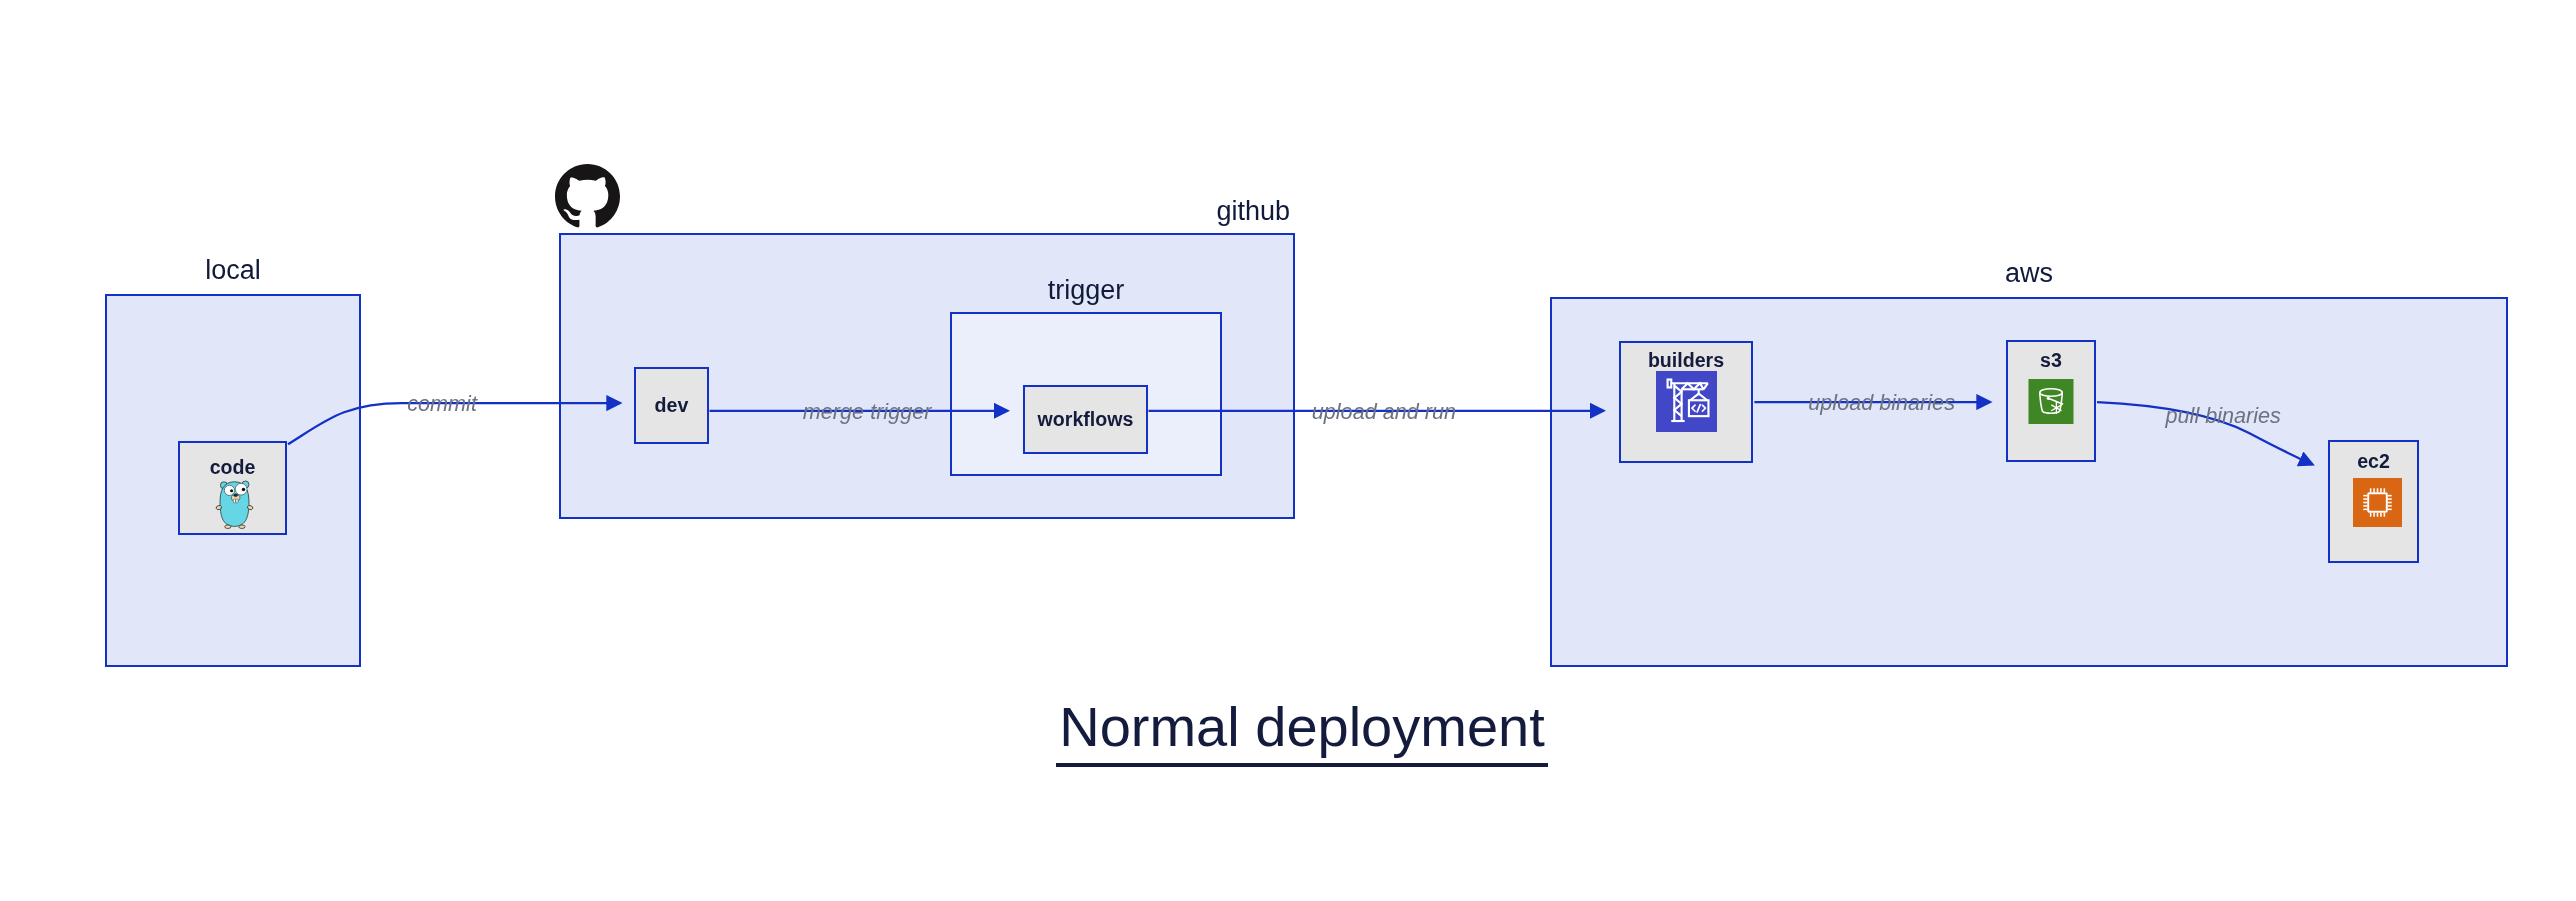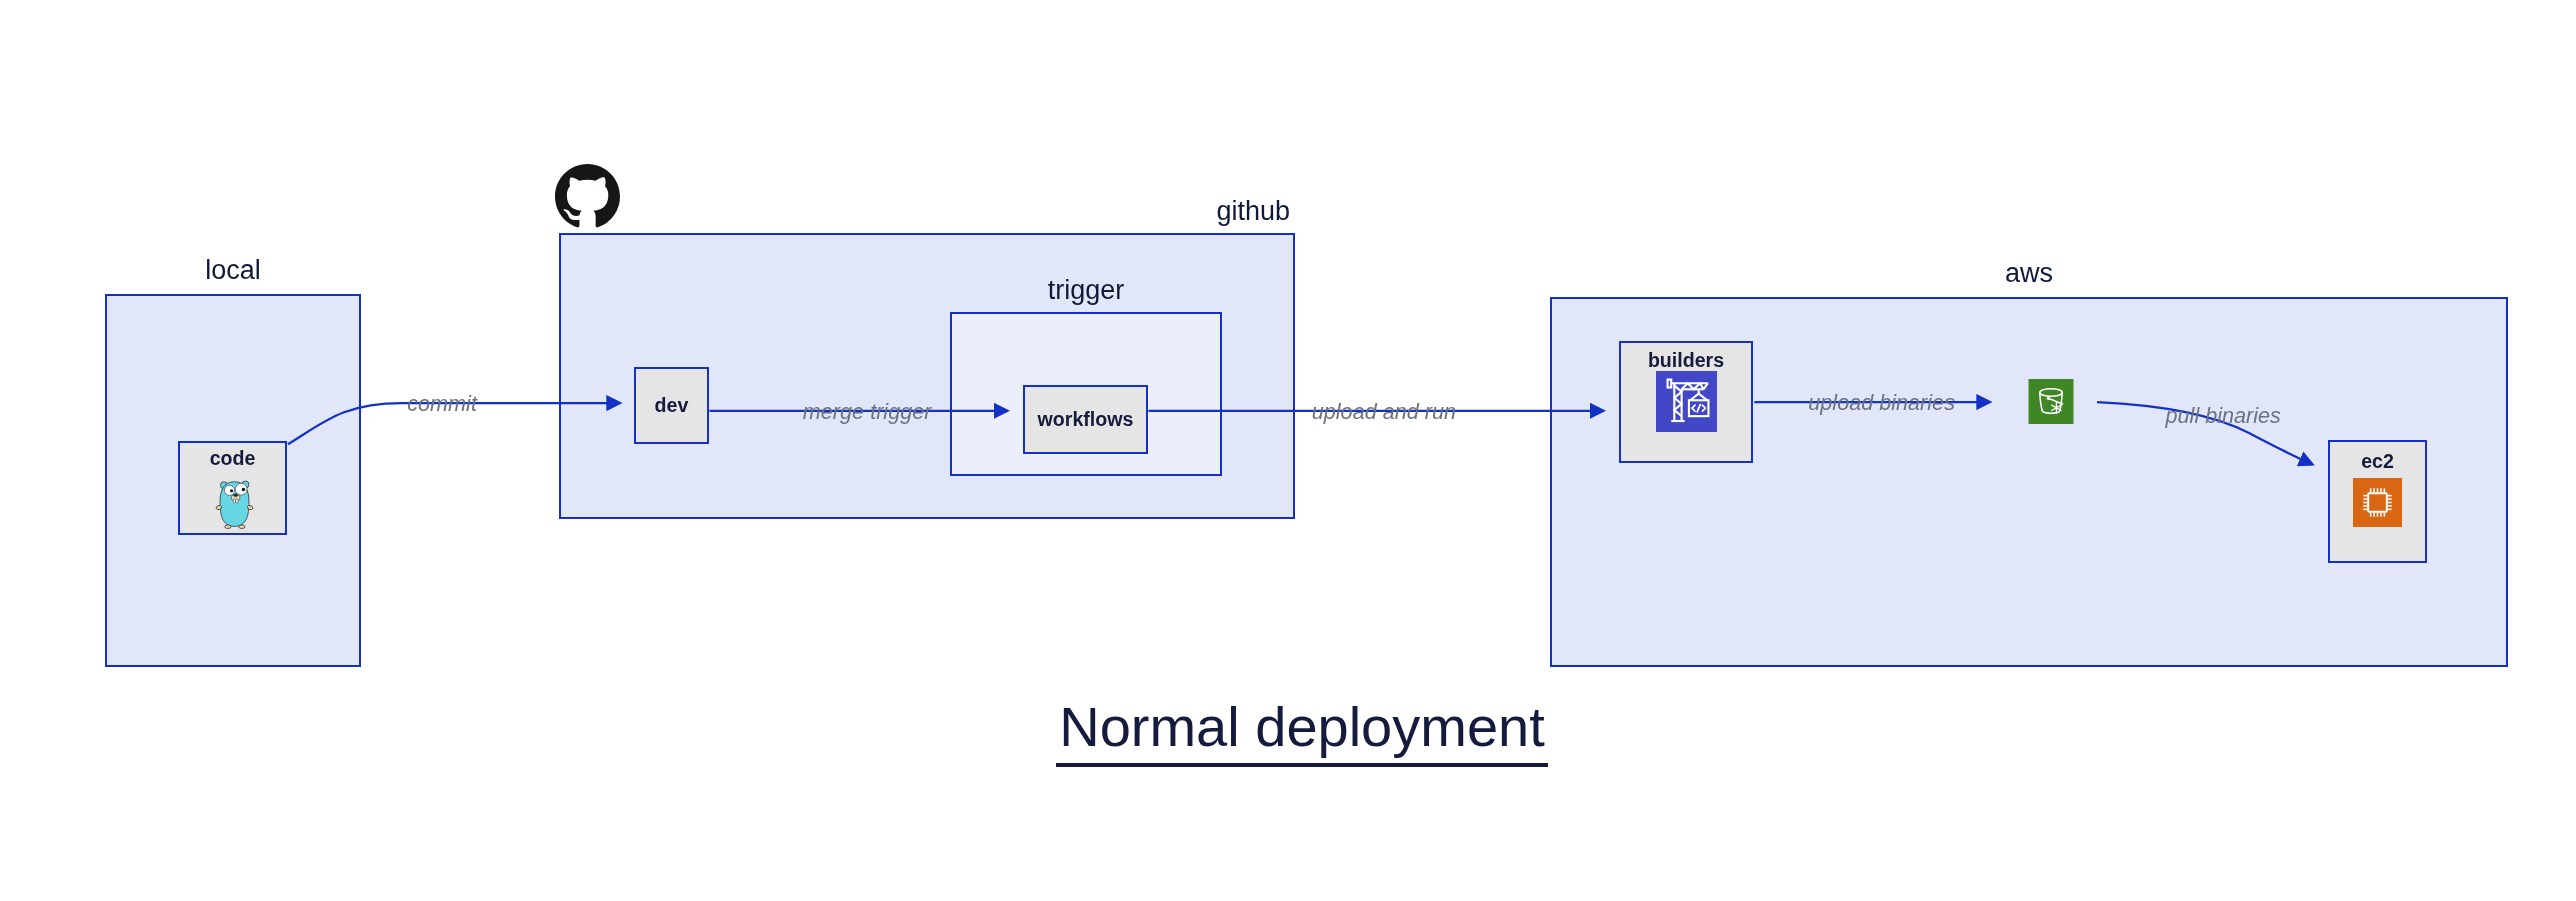--- a/index.html
+++ b/index.html
@@ -39,21 +39,21 @@
   <div class="group-label g-center" style="left:950px;top:276px;width:272px;">trigger</div>
 
   <div class="group" style="left:1550px;top:297px;width:958px;height:370px;"></div>
   <div class="group-label g-center" style="left:1550px;top:259px;width:958px;">aws</div>
 
   <svg class="icon" style="left:555px;top:164px;" width="65" height="65" viewBox="0 0 16 16">
     <path fill="#171515" d="M8 0C3.58 0 0 3.58 0 8c0 3.54 2.29 6.53 5.47 7.59.4.07.55-.17.55-.38 0-.19-.01-.82-.01-1.49-2.01.37-2.53-.49-2.69-.94-.09-.23-.48-.94-.82-1.13-.28-.15-.68-.52-.01-.53.63-.01 1.08.58 1.23.82.72 1.21 1.87.87 2.33.66.07-.52.28-.87.51-1.07-1.78-.2-3.64-.89-3.64-3.95 0-.87.31-1.59.82-2.15-.08-.2-.36-1.02.08-2.12 0 0 .67-.21 2.2.82.64-.18 1.32-.27 2-.27s1.36.09 2 .27c1.53-1.04 2.2-.82 2.2-.82.44 1.1.16 1.92.08 2.12.51.56.82 1.27.82 2.15 0 3.07-1.87 3.75-3.65 3.95.29.25.54.73.54 1.48 0 1.07-.01 1.93-.01 2.2 0 .21.15.46.55.38A8.012 8.012 0 0 0 16 8c0-4.42-3.58-8-8-8z"></path>
   </svg>
 
   <div class="node" style="left:178px;top:441px;width:109px;height:94px;">
-    <div class="node-label" style="margin-top:4px;">code</div>
+    <div class="node-label" style="margin-top:13px;">code</div>
   </div>
   <svg class="icon" style="left:213px;top:474px;" width="43" height="57" viewBox="0 0 110 134">
     <g stroke="#20333A" stroke-width="2">
       <circle cx="28" cy="23" r="9" fill="#67D6E4"></circle>
       <circle cx="83" cy="21" r="9" fill="#67D6E4"></circle>
       <path fill="#67D6E4" d="M55 14 C26 14 18 38 18 66 C18 100 24 128 55 128 C86 128 92 100 92 66 C92 38 84 14 55 14 Z"></path>
       <ellipse cx="15" cy="80" rx="7" ry="5" fill="#F2D3A2" transform="rotate(-20 15 80)"></ellipse>
       <ellipse cx="95" cy="80" rx="7" ry="5" fill="#F2D3A2" transform="rotate(20 95 80)"></ellipse>
       <ellipse cx="38" cy="129" rx="8" ry="4.5" fill="#F2D3A2"></ellipse>
       <ellipse cx="74" cy="129" rx="8" ry="4.5" fill="#F2D3A2"></ellipse>
@@ -95,38 +95,41 @@
       <polyline points="56,48 70,37 84,48"></polyline>
       <rect x="54" y="48" width="32" height="26"></rect>
     </g>
     <g stroke="#ffffff" stroke-width="2.8" fill="none" stroke-linecap="round" stroke-linejoin="round">
       <polyline points="64,56 59,61 64,66"></polyline>
       <polyline points="76,56 81,61 76,66"></polyline>
       <line x1="67.5" y1="67" x2="72.5" y2="55"></line>
     </g>
   </svg>
 
+  <div class="node" style="left:2006px;top:340px;width:90px;height:122px;">
+    <div class="node-label" style="margin-top:7.2px;">s3</div>
+  </div>
   <svg class="icon" style="left:2028px;top:379px;" width="46" height="45" viewBox="0 0 100 100">
     <rect x="0" y="0" width="100" height="100" fill="#3F8624"></rect>
     <g stroke="#ffffff" stroke-width="3.5" fill="none">
       <ellipse cx="50" cy="30" rx="25" ry="8.5"></ellipse>
       <path d="M25 30 C26 48 28 62 31 72"></path>
       <path d="M75 30 C74 48 72 62 69 72"></path>
       <path d="M31 72 C38 77.5 62 77.5 69 72"></path>
       <line x1="44" y1="43" x2="77" y2="56"></line>
     </g>
     <circle cx="44" cy="43" r="3.5" fill="#ffffff"></circle>
     <g stroke="#ffffff" stroke-width="3" fill="none" stroke-linecap="round">
       <line x1="62" y1="52" x2="62" y2="76"></line>
       <line x1="51.5" y1="58" x2="72.5" y2="70"></line>
       <line x1="72.5" y1="58" x2="51.5" y2="70"></line>
     </g>
   </svg>
 
-  <div class="node" style="left:2328px;top:440px;width:99px;height:123px;">
+  <div class="node" style="left:2328px;top:440px;width:91px;height:123px;">
     <div class="node-label" style="margin-top:8.2px;">ec2</div>
   </div>
   <svg class="icon" style="left:2353px;top:478px;" width="49" height="49" viewBox="0 0 100 100">
     <rect x="0" y="0" width="100" height="100" fill="#D86613"></rect>
     <rect x="31" y="31" width="38" height="38" rx="2" stroke="#ffffff" stroke-width="4" fill="none"></rect>
     <g stroke="#ffffff" stroke-width="3.2">
       <line x1="36" y1="21" x2="36" y2="29"></line>
         <line x1="43" y1="21" x2="43" y2="29"></line>
         <line x1="50" y1="21" x2="50" y2="29"></line>
         <line x1="57" y1="21" x2="57" y2="29"></line>

